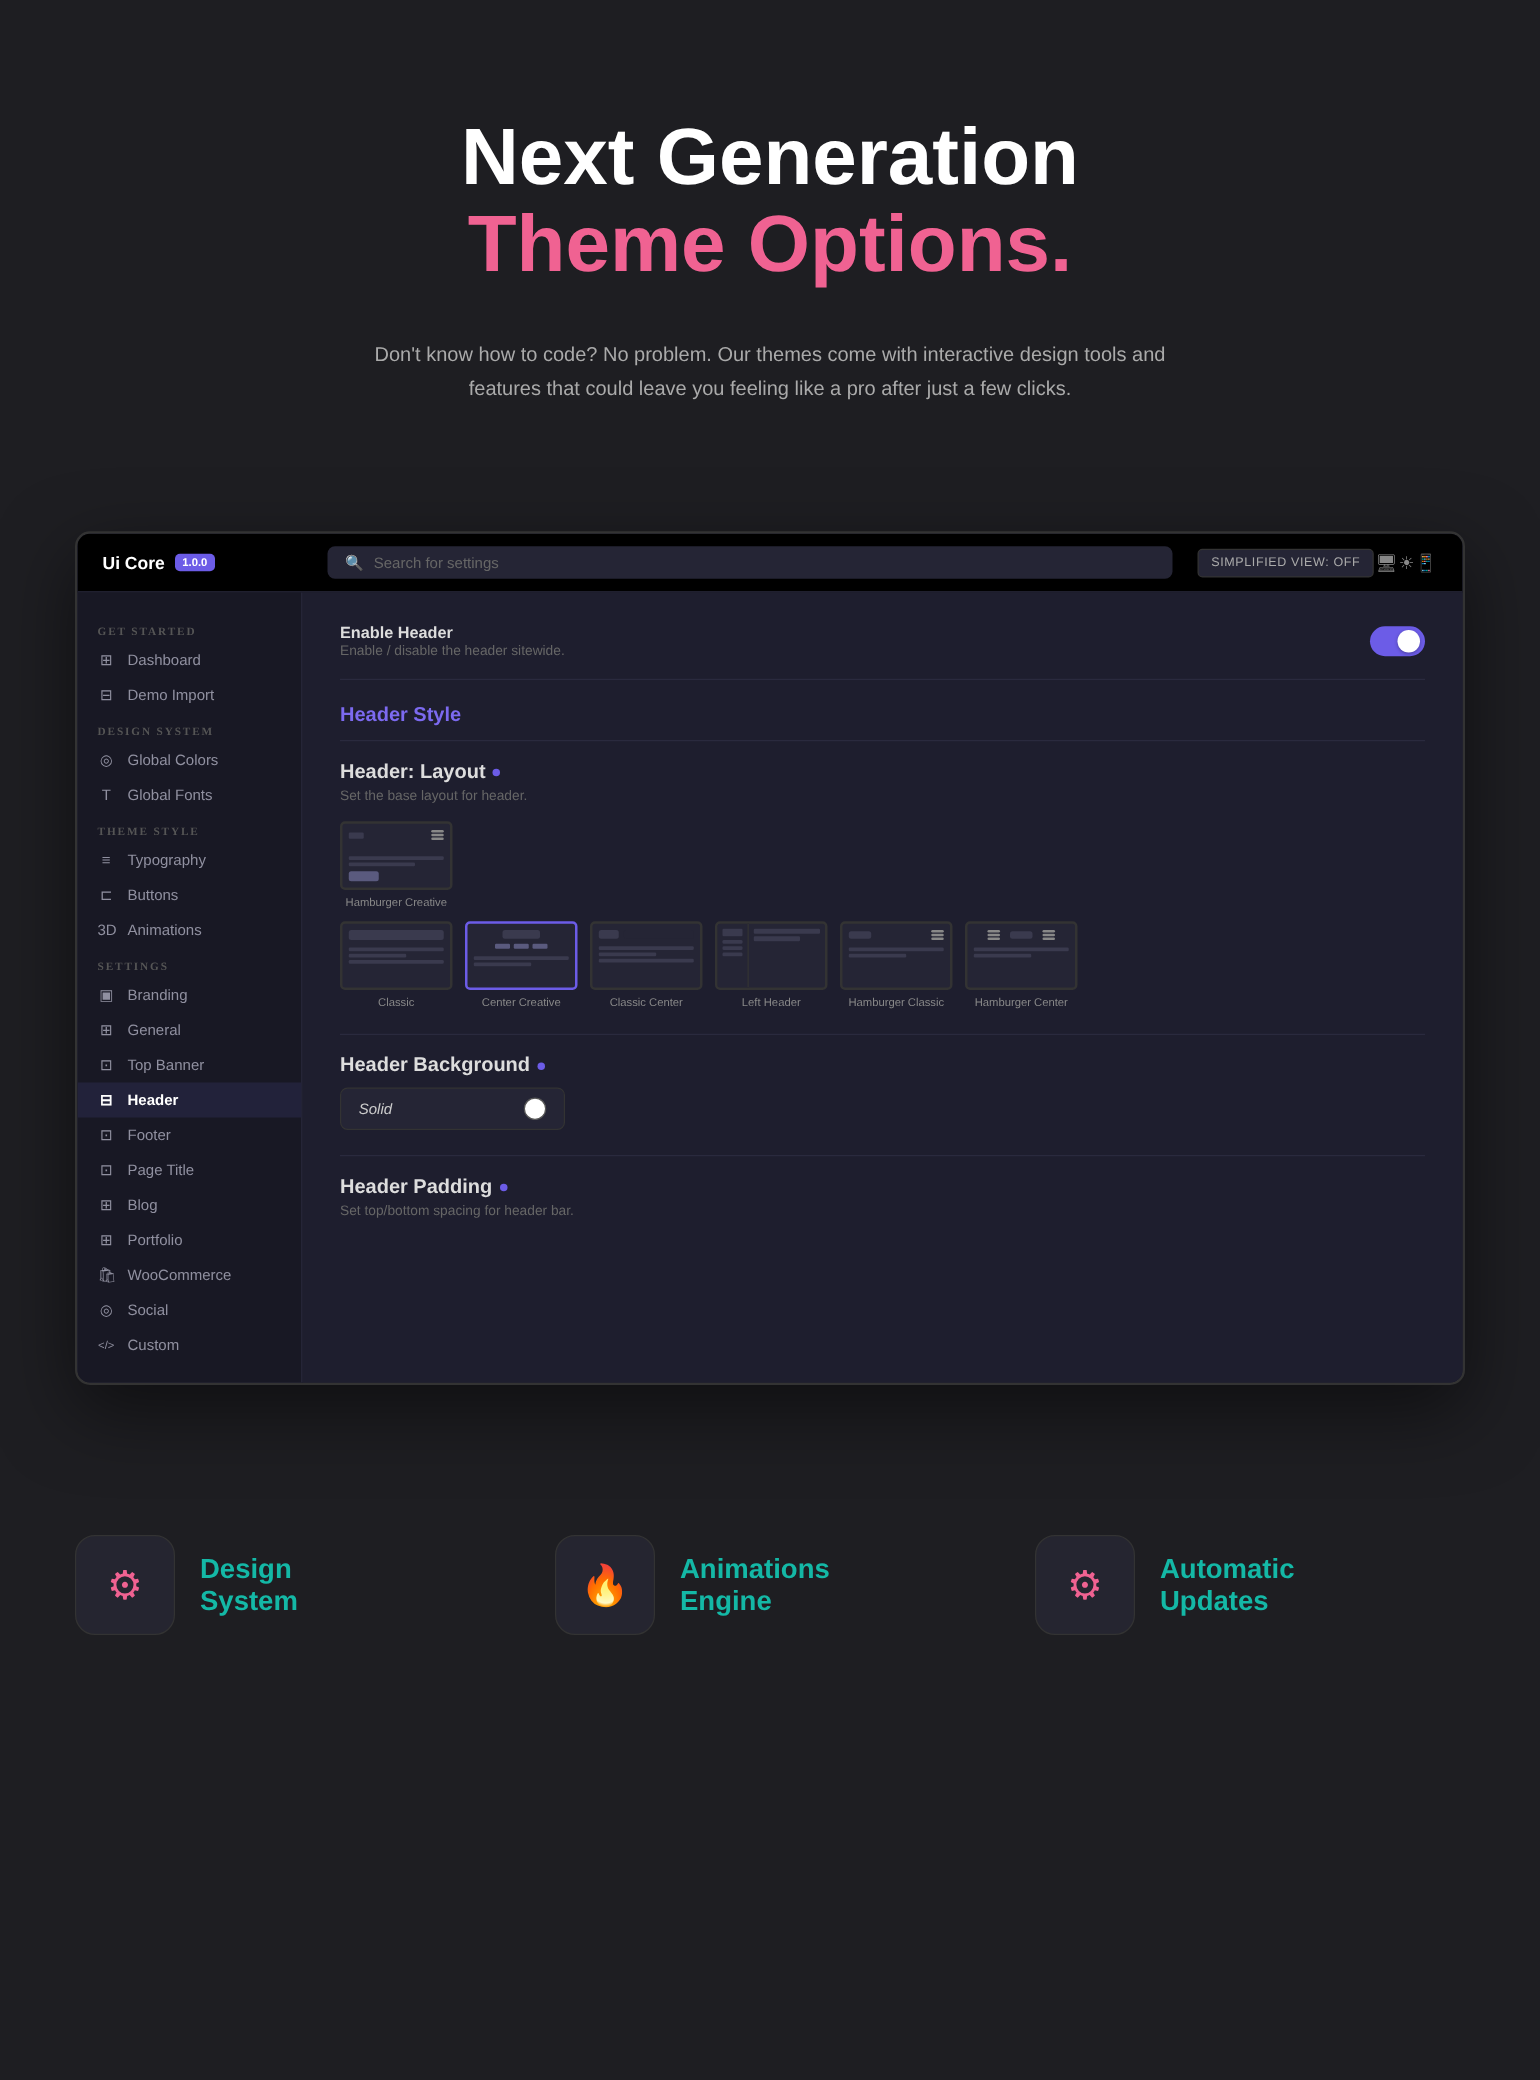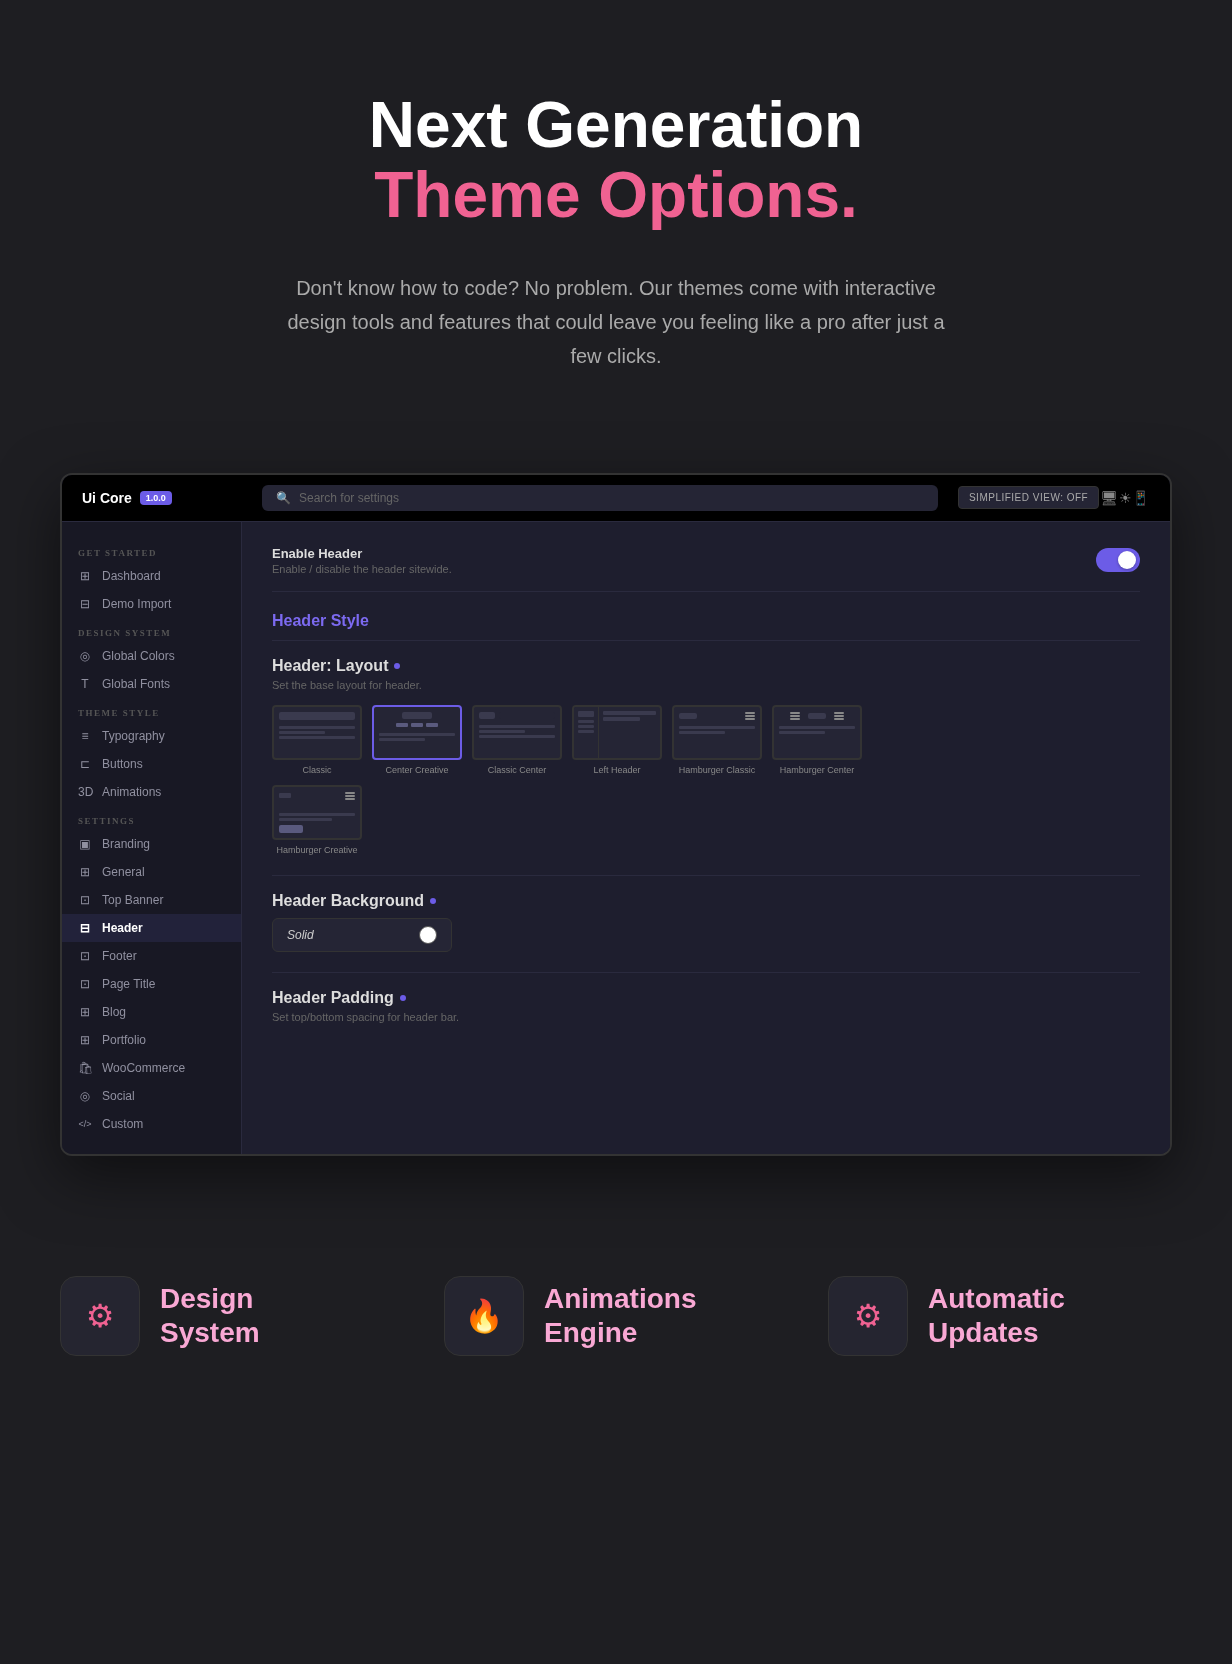--- a/index.html
+++ b/index.html
@@ -26,21 +26,21 @@
     .hero-title-pink {
       font-size: 64px;
       font-weight: 800;
       color: #f06292;
       line-height: 1.1;
       display: block;
       margin-bottom: 40px;
     }
     .hero-desc {
       color: #aaa;
-      font-size: 20px;
+      font-size: 16px;
       line-height: 1.7;
       max-width: 680px;
       margin: 0 auto;
     }
 
     
     .app-container {
       margin: 40px 60px 60px;
       border-radius: 12px;
       overflow: hidden;
@@ -398,23 +398,23 @@
       display: flex;
       align-items: center;
       justify-content: center;
       flex-shrink: 0;
     }
     .feature-icon-inner {
       font-size: 32px;
     }
     .feature-text-block {}
     .feature-title {
-      font-size: 28px;
+      font-size: 22px;
       font-weight: 700;
-      color: #f9a8d4;
+      color: #14b8a6;
       line-height: 1.2;
     }
   </style>
 </head>
 <body>
 
 <section>
   <div class="hero">
     <span class="hero-title-white">Next Generation</span>
     <span class="hero-title-pink">Theme Options.</span>
@@ -549,146 +549,146 @@
           <div class="layout-label">
             <span>Header: Layout</span>
             <span class="dot-indicator"></span>
           </div>
           <div class="layout-desc">Set the base layout for header.</div>
 
           <div class="layout-grid">
 
             <div class="layout-option">
               <div class="layout-preview">
-                <div class="lp-header-bar" style="width:100%;"></div>
-                <div class="lp-lines">
-                  <div class="lp-line lp-line-full"></div>
-                  <div class="lp-line lp-line-short"></div>
-                  <div class="lp-line lp-line-full"></div>
-                </div>
-              </div>
-              <span class="layout-option-label">Classic</span>
-            </div>
-
-            <div class="layout-option">
-              <div class="layout-preview selected">
-                <div style="display:flex;justify-content:center;margin-bottom:4px;">
-                  <div style="width:30px;height:7px;background:#3a3a4e;border-radius:2px;"></div>
-                </div>
-                <div style="display:flex;gap:3px;justify-content:center;">
-                  <div style="width:12px;height:4px;background:#5a5a7e;border-radius:1px;"></div>
-                  <div style="width:12px;height:4px;background:#5a5a7e;border-radius:1px;"></div>
-                  <div style="width:12px;height:4px;background:#5a5a7e;border-radius:1px;"></div>
-                </div>
-                <div class="lp-lines" style="margin-top:6px;">
-                  <div class="lp-line lp-line-full"></div>
-                  <div class="lp-line lp-line-short"></div>
-                </div>
-              </div>
-              <span class="layout-option-label">Center Creative</span>
-            </div>
-
-            <div class="layout-option">
-              <div class="layout-preview">
-                <div style="display:flex;align-items:center;gap:4px;margin-bottom:4px;">
-                  <div style="width:16px;height:7px;background:#3a3a4e;border-radius:2px;"></div>
-                  <div style="flex:1;height:7px;background:#252535;border-radius:2px;"></div>
-                </div>
-                <div class="lp-lines">
-                  <div class="lp-line lp-line-full"></div>
-                  <div class="lp-line lp-line-short"></div>
-                  <div class="lp-line lp-line-full"></div>
-                </div>
-              </div>
-              <span class="layout-option-label">Classic Center</span>
-            </div>
-
-            <div class="layout-option">
-              <div class="layout-preview" style="flex-direction:row;padding:0;overflow:hidden;">
-                <div style="width:25px;background:#252535;height:100%;padding:4px;border-right:1px solid #333;">
-                  <div style="width:100%;height:6px;background:#3a3a4e;border-radius:1px;margin-bottom:3px;"></div>
-                  <div style="width:100%;height:3px;background:#3a3a4e;border-radius:1px;margin-bottom:2px;"></div>
-                  <div style="width:100%;height:3px;background:#3a3a4e;border-radius:1px;margin-bottom:2px;"></div>
-                  <div style="width:100%;height:3px;background:#3a3a4e;border-radius:1px;"></div>
-                </div>
-                <div style="flex:1;padding:4px;">
-                  <div style="height:4px;background:#3a3a4e;border-radius:1px;margin-bottom:2px;"></div>
-                  <div style="height:4px;background:#3a3a4e;border-radius:1px;width:70%;"></div>
-                </div>
-              </div>
-              <span class="layout-option-label">Left Header</span>
-            </div>
-
-            <div class="layout-option">
-              <div class="layout-preview">
-                <div style="display:flex;align-items:center;justify-content:space-between;margin-bottom:4px;">
-                  <div style="width:18px;height:6px;background:#3a3a4e;border-radius:2px;"></div>
-                  <div class="lp-hamburger" style="width:10px;">
-                    <div class="lp-ham-line"></div>
-                    <div class="lp-ham-line"></div>
-                    <div class="lp-ham-line"></div>
-                  </div>
-                </div>
-                <div class="lp-lines">
-                  <div class="lp-line lp-line-full"></div>
-                  <div class="lp-line lp-line-short"></div>
-                </div>
-              </div>
-              <span class="layout-option-label">Hamburger Classic</span>
-            </div>
-
-            <div class="layout-option">
-              <div class="layout-preview">
-                <div style="display:flex;align-items:center;justify-content:center;gap:8px;margin-bottom:4px;">
-                  <div class="lp-hamburger" style="width:10px;">
-                    <div class="lp-ham-line"></div>
-                    <div class="lp-ham-line"></div>
-                    <div class="lp-ham-line"></div>
-                  </div>
-                  <div style="width:18px;height:6px;background:#3a3a4e;border-radius:2px;"></div>
-                  <div class="lp-hamburger" style="width:10px;">
-                    <div class="lp-ham-line"></div>
-                    <div class="lp-ham-line"></div>
-                    <div class="lp-ham-line"></div>
-                  </div>
-                </div>
-                <div class="lp-lines">
-                  <div class="lp-line lp-line-full"></div>
-                  <div class="lp-line lp-line-short"></div>
-                </div>
-              </div>
-              <span class="layout-option-label">Hamburger Center</span>
-            </div>
-
-          </div>
-
-          <div class="layout-grid">
-
-            <div class="layout-option">
-              <div class="layout-preview">
                 <div style="height:100%;display:flex;flex-direction:column;justify-content:space-between;">
                   <div style="display:flex;align-items:center;justify-content:space-between;">
                     <div style="width:12px;height:5px;background:#3a3a4e;border-radius:1px;"></div>
                     <div class="lp-hamburger" style="width:10px;">
                       <div class="lp-ham-line"></div>
                       <div class="lp-ham-line"></div>
                       <div class="lp-ham-line"></div>
                     </div>
                   </div>
                   <div>
                     <div style="height:3px;background:#3a3a4e;border-radius:1px;margin-bottom:2px;"></div>
                     <div style="height:3px;background:#3a3a4e;border-radius:1px;width:70%;margin-bottom:2px;"></div>
                     <div style="height:8px;width:24px;background:#5a5a7e;border-radius:2px;margin-top:4px;"></div>
                   </div>
                 </div>
               </div>
               <span class="layout-option-label">Hamburger Creative</span>
             </div>
           </div>
 
+          <div class="layout-grid">
+
+            <div class="layout-option">
+              <div class="layout-preview">
+                <div class="lp-header-bar" style="width:100%;"></div>
+                <div class="lp-lines">
+                  <div class="lp-line lp-line-full"></div>
+                  <div class="lp-line lp-line-short"></div>
+                  <div class="lp-line lp-line-full"></div>
+                </div>
+              </div>
+              <span class="layout-option-label">Classic</span>
+            </div>
+
+            <div class="layout-option">
+              <div class="layout-preview selected">
+                <div style="display:flex;justify-content:center;margin-bottom:4px;">
+                  <div style="width:30px;height:7px;background:#3a3a4e;border-radius:2px;"></div>
+                </div>
+                <div style="display:flex;gap:3px;justify-content:center;">
+                  <div style="width:12px;height:4px;background:#5a5a7e;border-radius:1px;"></div>
+                  <div style="width:12px;height:4px;background:#5a5a7e;border-radius:1px;"></div>
+                  <div style="width:12px;height:4px;background:#5a5a7e;border-radius:1px;"></div>
+                </div>
+                <div class="lp-lines" style="margin-top:6px;">
+                  <div class="lp-line lp-line-full"></div>
+                  <div class="lp-line lp-line-short"></div>
+                </div>
+              </div>
+              <span class="layout-option-label">Center Creative</span>
+            </div>
+
+            <div class="layout-option">
+              <div class="layout-preview">
+                <div style="display:flex;align-items:center;gap:4px;margin-bottom:4px;">
+                  <div style="width:16px;height:7px;background:#3a3a4e;border-radius:2px;"></div>
+                  <div style="flex:1;height:7px;background:#252535;border-radius:2px;"></div>
+                </div>
+                <div class="lp-lines">
+                  <div class="lp-line lp-line-full"></div>
+                  <div class="lp-line lp-line-short"></div>
+                  <div class="lp-line lp-line-full"></div>
+                </div>
+              </div>
+              <span class="layout-option-label">Classic Center</span>
+            </div>
+
+            <div class="layout-option">
+              <div class="layout-preview" style="flex-direction:row;padding:0;overflow:hidden;">
+                <div style="width:25px;background:#252535;height:100%;padding:4px;border-right:1px solid #333;">
+                  <div style="width:100%;height:6px;background:#3a3a4e;border-radius:1px;margin-bottom:3px;"></div>
+                  <div style="width:100%;height:3px;background:#3a3a4e;border-radius:1px;margin-bottom:2px;"></div>
+                  <div style="width:100%;height:3px;background:#3a3a4e;border-radius:1px;margin-bottom:2px;"></div>
+                  <div style="width:100%;height:3px;background:#3a3a4e;border-radius:1px;"></div>
+                </div>
+                <div style="flex:1;padding:4px;">
+                  <div style="height:4px;background:#3a3a4e;border-radius:1px;margin-bottom:2px;"></div>
+                  <div style="height:4px;background:#3a3a4e;border-radius:1px;width:70%;"></div>
+                </div>
+              </div>
+              <span class="layout-option-label">Left Header</span>
+            </div>
+
+            <div class="layout-option">
+              <div class="layout-preview">
+                <div style="display:flex;align-items:center;justify-content:space-between;margin-bottom:4px;">
+                  <div style="width:18px;height:6px;background:#3a3a4e;border-radius:2px;"></div>
+                  <div class="lp-hamburger" style="width:10px;">
+                    <div class="lp-ham-line"></div>
+                    <div class="lp-ham-line"></div>
+                    <div class="lp-ham-line"></div>
+                  </div>
+                </div>
+                <div class="lp-lines">
+                  <div class="lp-line lp-line-full"></div>
+                  <div class="lp-line lp-line-short"></div>
+                </div>
+              </div>
+              <span class="layout-option-label">Hamburger Classic</span>
+            </div>
+
+            <div class="layout-option">
+              <div class="layout-preview">
+                <div style="display:flex;align-items:center;justify-content:center;gap:8px;margin-bottom:4px;">
+                  <div class="lp-hamburger" style="width:10px;">
+                    <div class="lp-ham-line"></div>
+                    <div class="lp-ham-line"></div>
+                    <div class="lp-ham-line"></div>
+                  </div>
+                  <div style="width:18px;height:6px;background:#3a3a4e;border-radius:2px;"></div>
+                  <div class="lp-hamburger" style="width:10px;">
+                    <div class="lp-ham-line"></div>
+                    <div class="lp-ham-line"></div>
+                    <div class="lp-ham-line"></div>
+                  </div>
+                </div>
+                <div class="lp-lines">
+                  <div class="lp-line lp-line-full"></div>
+                  <div class="lp-line lp-line-short"></div>
+                </div>
+              </div>
+              <span class="layout-option-label">Hamburger Center</span>
+            </div>
+
+          </div>
+
         </div>
 
         <div class="divider"></div>
 
         <div class="setting-block">
           <div class="layout-label">
             <span>Header Background</span>
             <span class="dot-indicator"></span>
           </div>
           <div class="setting-block-row">

